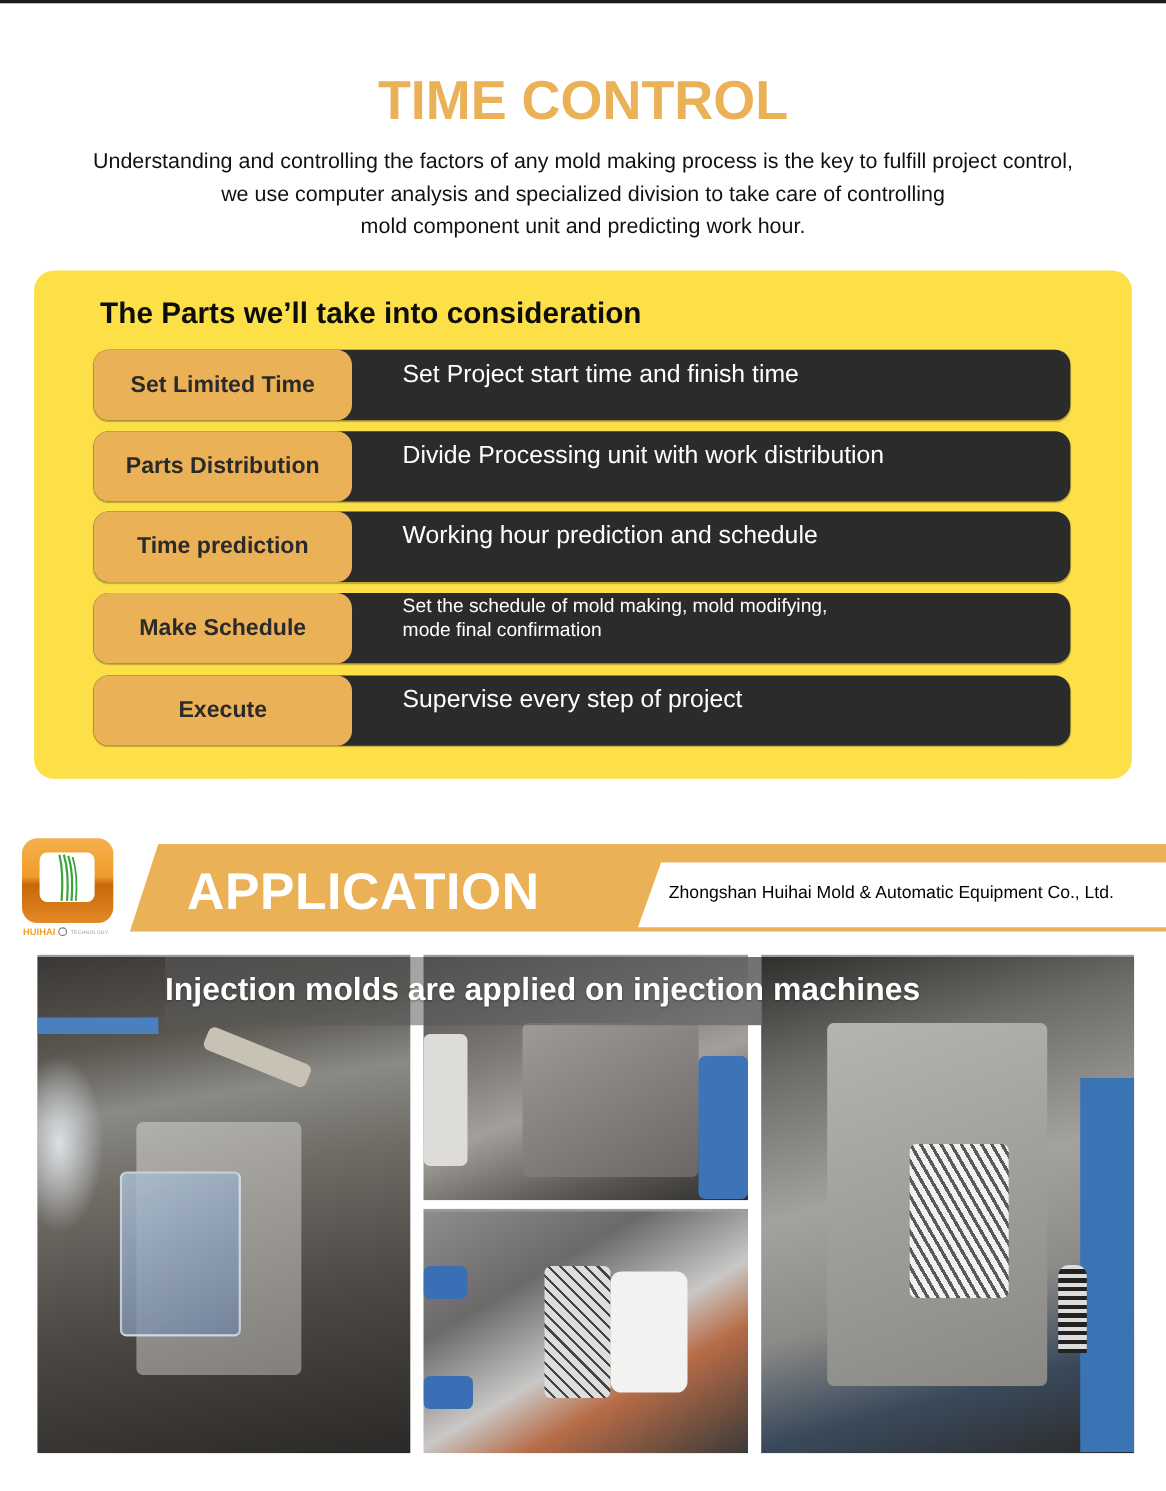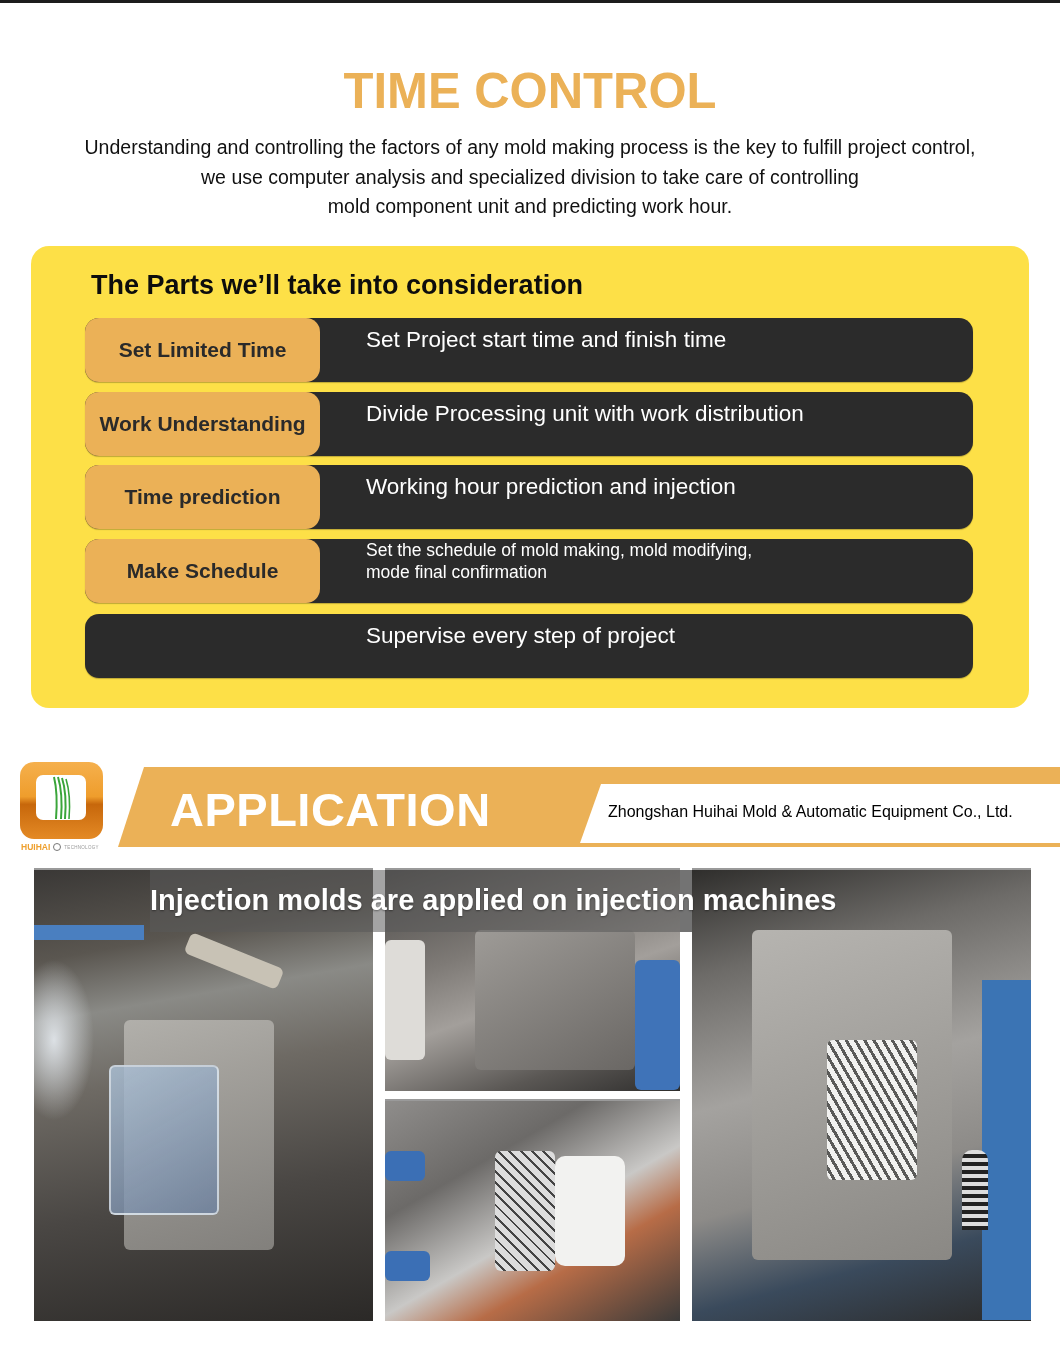--- a/index.html
+++ b/index.html
@@ -112,40 +112,41 @@
 
 <section class="panel">
   <h2 class="panel-heading">The Parts we’ll take into consideration</h2>
 
   <div class="row" style="top:72px">
     <div class="row-label">Set Limited Time</div>
     <div class="row-text">Set Project start time and finish time</div>
   </div>
 
   <div class="row" style="top:146px">
-    <div class="row-label">Work Understanding</div>
+    <div class="row-label">Parts Distribution</div>
     <div class="row-text">Divide Processing unit with work distribution</div>
   </div>
 
   <div class="row" style="top:219px">
     <div class="row-label">Time prediction</div>
-    <div class="row-text">Working hour prediction and injection</div>
+    <div class="row-text">Working hour prediction and schedule</div>
   </div>
 
   <div class="row" style="top:293px">
     <div class="row-label">Make Schedule</div>
     <div class="row-text small">
       <div>
         <div>Set the schedule of mold making, mold modifying,</div>
         <div>mode final confirmation</div>
       </div>
     </div>
   </div>
 
   <div class="row" style="top:368px">
+    <div class="row-label">Execute</div>
     <div class="row-text">Supervise every step of project</div>
   </div>
 </section>
 
 <div class="logo">
   <div class="logo-inner">
     <svg width="50" height="45" viewBox="0 0 50 45">
       <path d="M18 2 Q22 18 20 44" stroke="#3aa53a" stroke-width="2" fill="none"></path>
       <path d="M22 2 Q27 18 25 44" stroke="#3aa53a" stroke-width="2" fill="none"></path>
       <path d="M26 3 Q31 18 29 44" stroke="#3aa53a" stroke-width="2" fill="none"></path>

